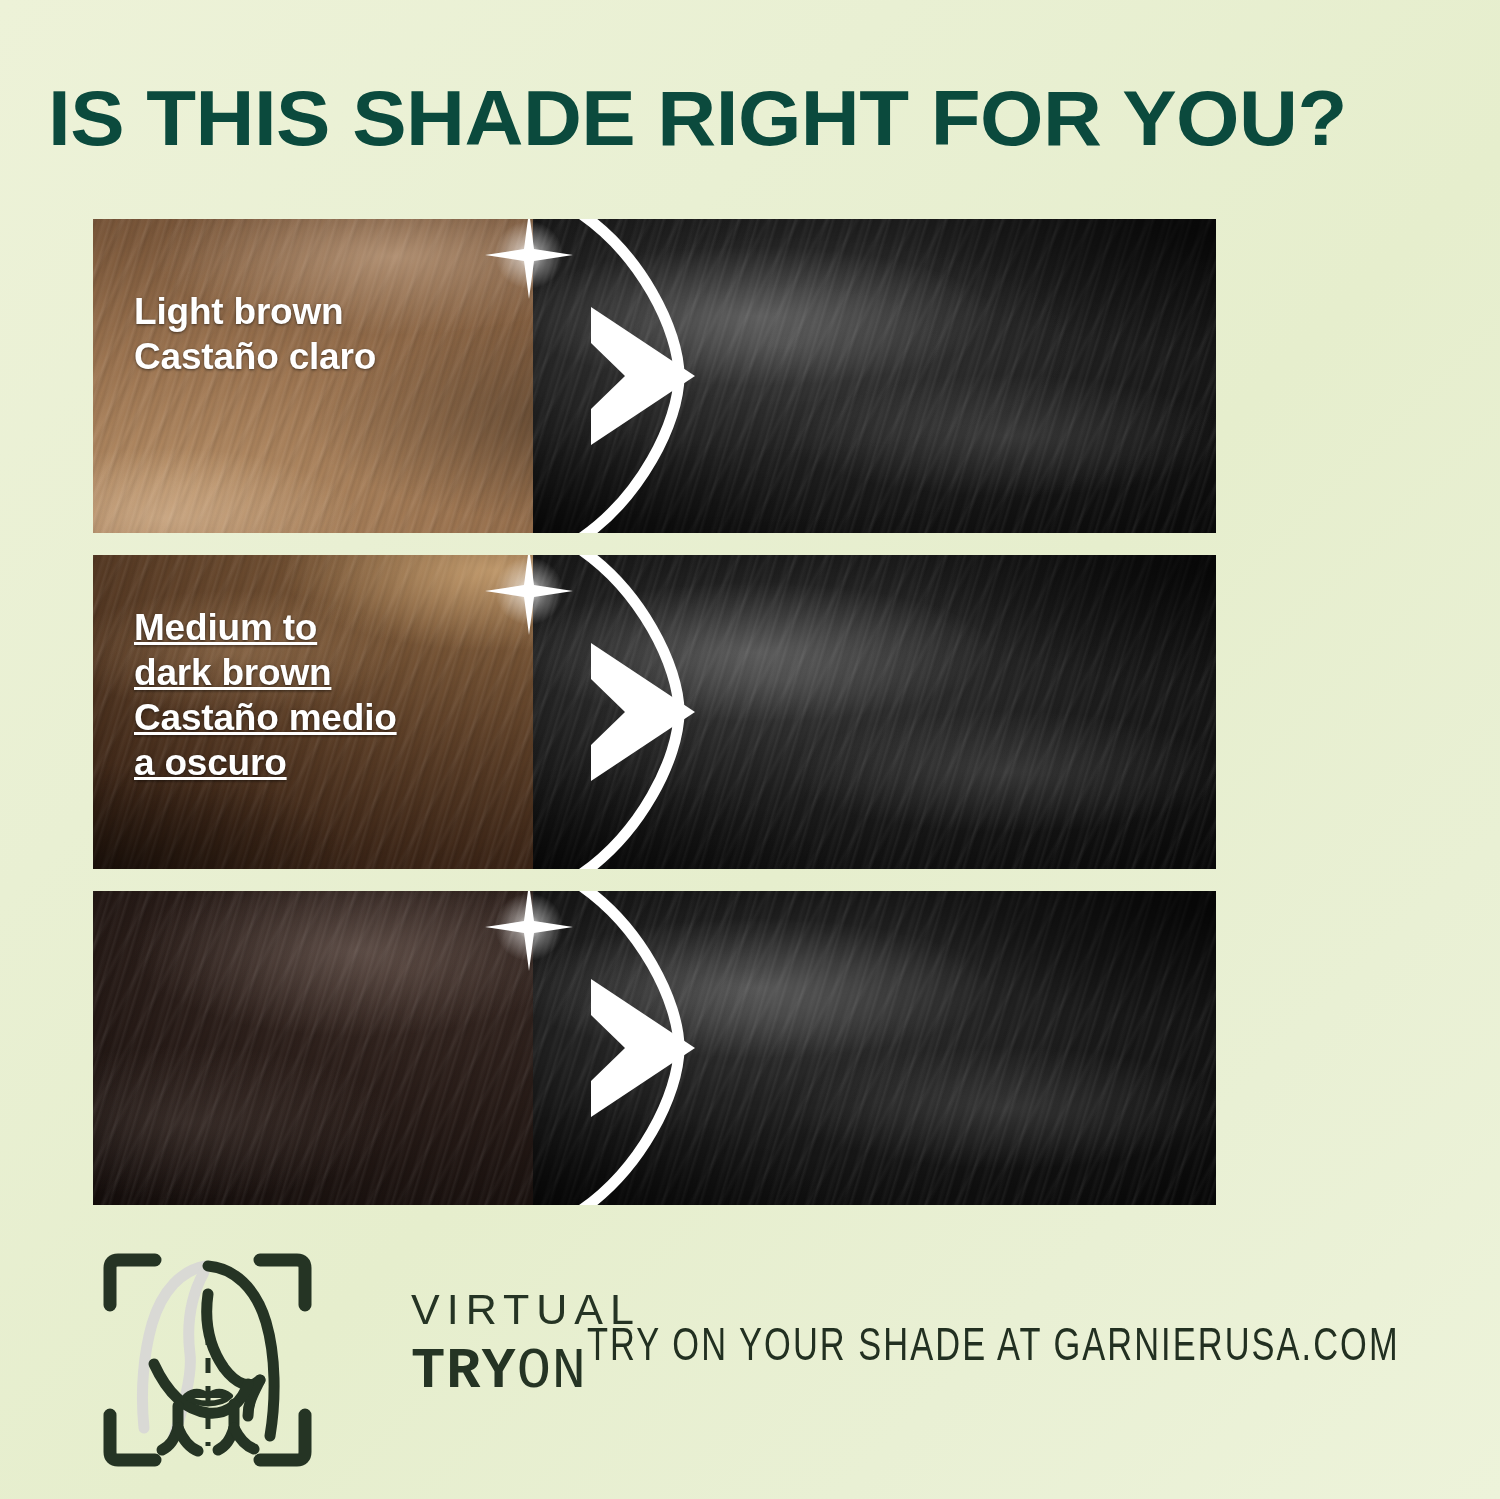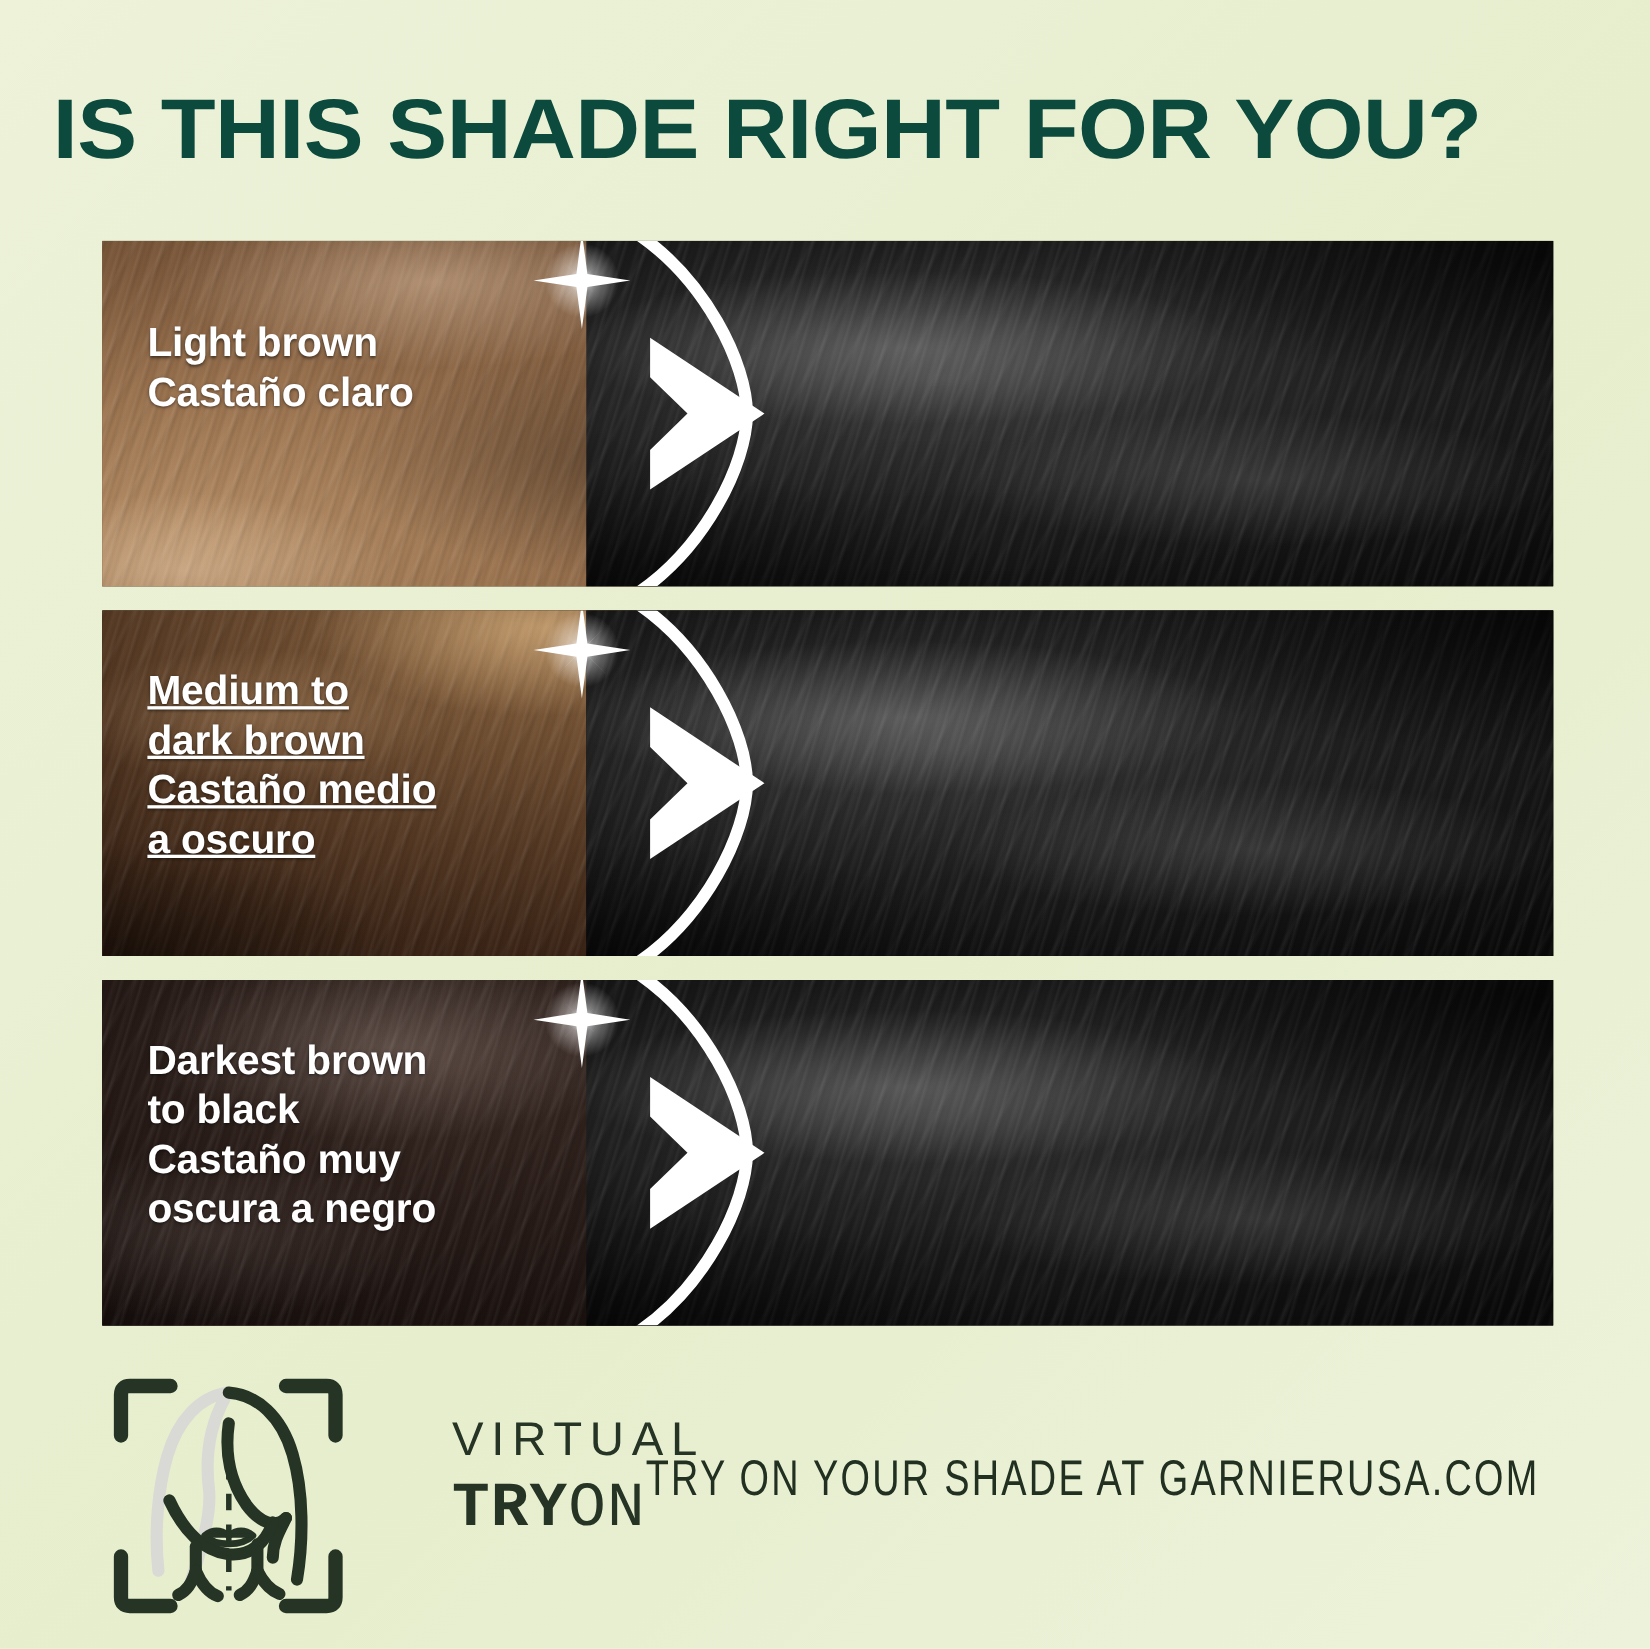--- a/index.html
+++ b/index.html
@@ -22,21 +22,21 @@
     letter-spacing:-0.5px;
     color:#0b4a3d;
     transform:scaleX(1.06);
     transform-origin:left center;
     white-space:nowrap;
   }
 
   
   .panels{position:absolute;left:93px;top:219px;width:1319px;}
   .panel{
-    position:relative;width:1319px;height:314px;
+    position:relative;width:1123px;height:314px;
     margin-bottom:22px;overflow:hidden;background:#000;
   }
 
   
   .hair-left{
     position:absolute;left:0;top:0;bottom:0;width:505px;overflow:hidden;
   }
   .hair-right{
     position:absolute;left:440px;top:0;right:0;bottom:0;overflow:hidden;
   }
@@ -282,24 +282,20 @@
         <g transform="translate(56,36)">
           <circle cx="0" cy="0" r="34" fill="url(#glow3)"></circle>
           <path d="M0 -44 L5 -6 L44 0 L5 6 L0 44 L-5 6 L-44 0 L-5 -6 Z" fill="#ffffff"></path>
           <path d="M0 -20 L3.5 -3.5 L20 0 L3.5 3.5 L0 20 L-3.5 3.5 L-20 0 L-3.5 -3.5 Z" fill="#ffffff"></path>
           <path d="M22 -22 L3 -3 L-22 22 L-3 3 Z" fill="#ffffff" opacity=".85"></path>
           <path d="M-22 -22 L-3 -3 L22 22 L3 3 Z" fill="#ffffff" opacity=".85"></path>
         </g>
       </svg>
     </div>
 
-    <div class="ptext">Darkest brown
-to black
-Castaño muy
-oscura a negro</div>
   </div>
 </div>
 
 <div class="footer">
 
   <div class="logo-mark">
     <svg width="215" height="220" viewBox="0 0 215 220">
       <g fill="none" stroke="#253424" stroke-width="13" stroke-linecap="round">
 
         <path d="M10 55 L10 18 Q10 10 18 10 L55 10"></path>

